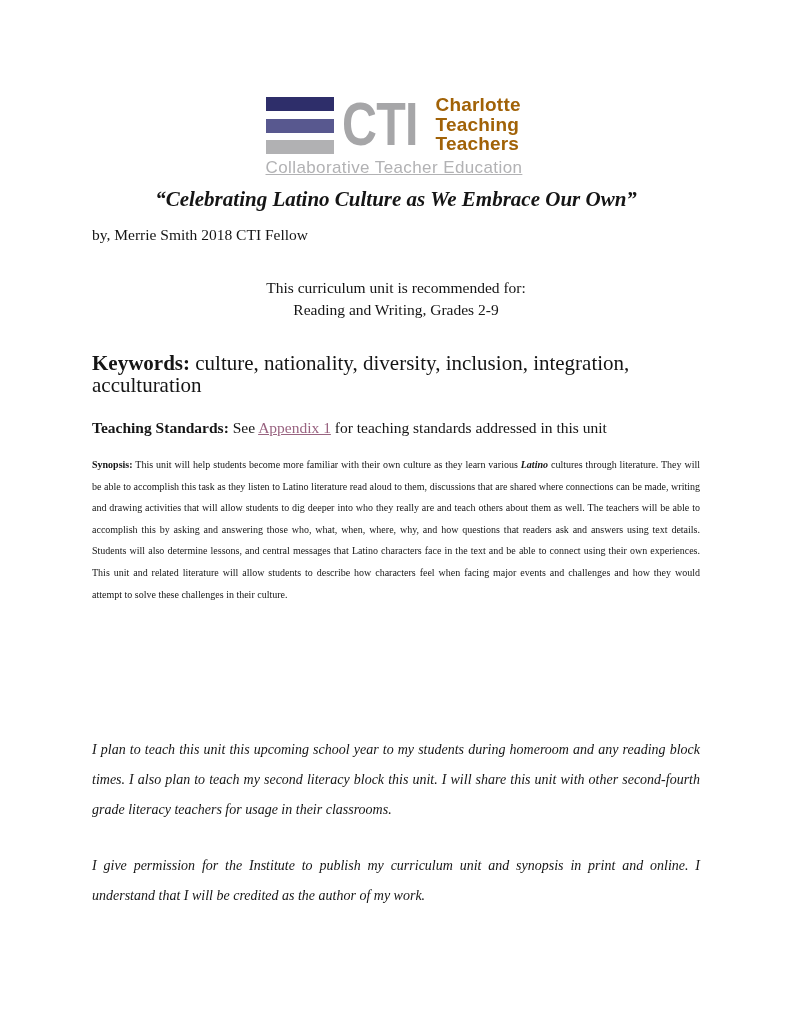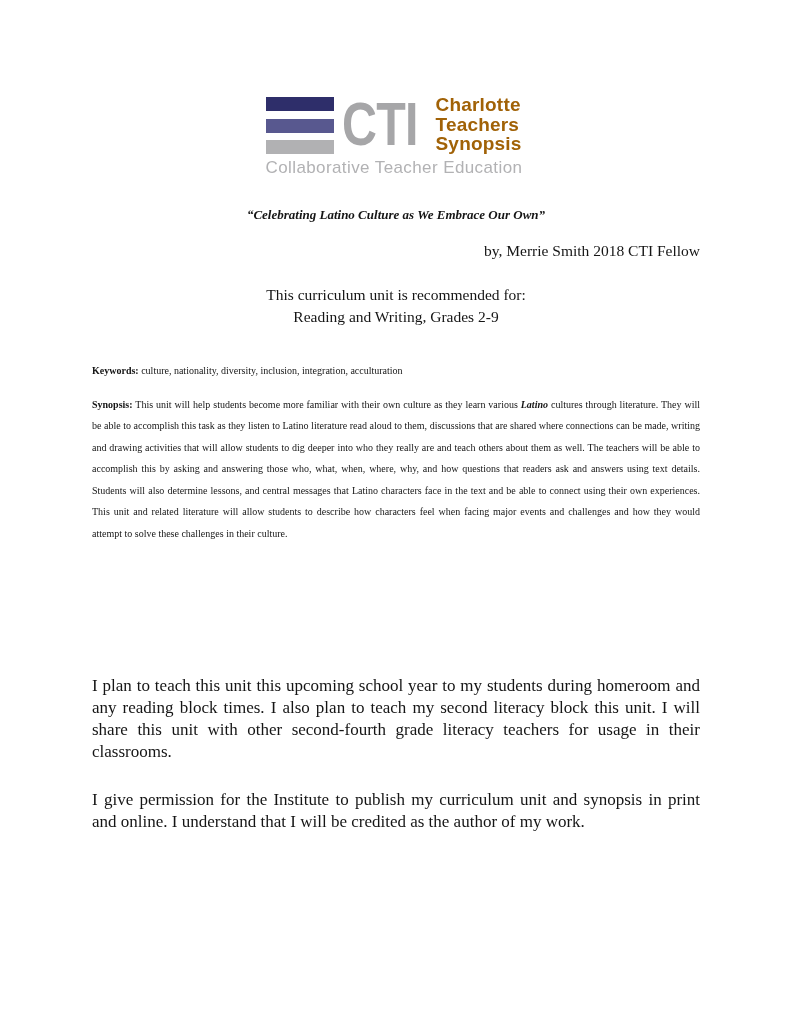--- a/index.html
+++ b/index.html
@@ -59,67 +59,69 @@
     white-space: nowrap;
   }
   .logo-tagline {
     margin-top: 4px;
     font-size: 17px;
     color: #b2b2b4;
     letter-spacing: 0.4px;
     white-space: nowrap;
     text-align: right;
     width: 256px;
+    text-decoration: underline;
   }
 
   
   .doc-title {
-    margin-top: 26px;
+    margin-top: 10px;
     text-align: center;
     font-weight: 700;
     font-style: italic;
-    font-size: 13px;
+    font-size: 21px;
     line-height: 22px;
   }
   .byline {
     margin-top: 14px;
-    text-align: right;
+    text-align: left;
     font-size: 15.5px;
     line-height: 22px;
   }
   .recommended {
-    margin-top: 22px;
+    margin-top: 31px;
     text-align: center;
     font-size: 15.5px;
     line-height: 22px;
   }
   .keywords-line {
     margin-top: 32px;
-    font-size: 10px;
+    font-size: 21px;
     line-height: 21.5px;
   }
   .standards-line {
     margin-top: 12px;
     font-size: 15.5px;
     line-height: 21.5px;
   }
   .standards-line a {
     text-decoration: underline;
     cursor: pointer;
   }
   .synopsis {
     margin-top: 12px;
     font-size: 10px;
     line-height: 21.6px;
     text-align: justify;
   }
   .synopsis p { margin: 0; }
   .statement {
-    font-size: 17px;
-    line-height: 22px;
+    font-style: italic;
+    font-size: 14px;
+    line-height: 30px;
     text-align: justify;
   }
   .statement.plan { margin-top: 130px; }
   .statement.permission { margin-top: 26px; }
   b.inline-label { font-weight: 700; }
 </style>
 </head>
 <body>
 
 <div class="page">
@@ -127,22 +129,22 @@
   <header class="logo-block">
     <div class="logo-row">
       <div class="logo-bars">
         <div class="bar bar1" style="background: rgb(46, 46, 106);"></div>
         <div class="bar bar2" style="background: rgb(88, 88, 143);"></div>
         <div class="bar bar3" style="background: rgb(177, 177, 179);"></div>
       </div>
       <div class="logo-cti">CTI</div>
       <div class="logo-org">
         <div>Charlotte</div>
+        <div>Teaching</div>
         <div>Teachers</div>
-        <div>Synopsis</div>
       </div>
     </div>
     <div class="logo-tagline">Collaborative Teacher Education</div>
   </header>
 
   <div class="content">
 
     <div class="doc-title">
       <div>“Celebrating Latino Culture as We Embrace Our Own”</div>
     </div>
@@ -151,20 +153,21 @@
       <div>by, Merrie Smith 2018 CTI Fellow</div>
     </div>
 
     <div class="recommended">
       <div>This curriculum unit is recommended for:</div>
       <div>Reading and Writing, Grades 2-9</div>
     </div>
 
     <p class="keywords-line"><b class="inline-label">Keywords:</b> <span>culture, nationality, diversity, inclusion, integration, acculturation</span></p>
 
+    <p class="standards-line"><b class="inline-label">Teaching Standards:</b> <span>See</span> <a id="appendix-link" style="color: rgb(153, 99, 128);">Appendix 1</a> <span>for teaching standards addressed in this unit</span></p>
 
     <div class="synopsis">
       <p><b class="inline-label">Synopsis:</b> <span>This unit will help students become more familiar with their own culture as they learn various</span> <b><i>Latino</i></b> <span>cultures through literature. They will be able to accomplish this task as they listen to Latino literature read aloud to them, discussions that are shared where connections can be made, writing and drawing activities that will allow students to dig deeper into who they really are and teach others about them as well. The teachers will be able to accomplish this by asking and answering those who, what, when, where, why, and how questions that readers ask and answers using text details.  Students will also determine lessons, and central messages that Latino characters face in the text and be able to connect using their own experiences. This unit and related literature will allow students to describe how characters feel when facing major events and challenges and how they would attempt to solve these challenges in their culture.</span></p>
     </div>
 
     <p class="statement plan">I plan to teach this unit this upcoming school year to my students during homeroom and any reading block times. I also plan to teach my second literacy block this unit. I will share this unit with other second-fourth grade literacy teachers for usage in their classrooms.</p>
 
     <p class="statement permission">I give permission for the Institute to publish my curriculum unit and synopsis in print and online. I understand that I will be credited as the author of my work.</p>
 
   </div>

